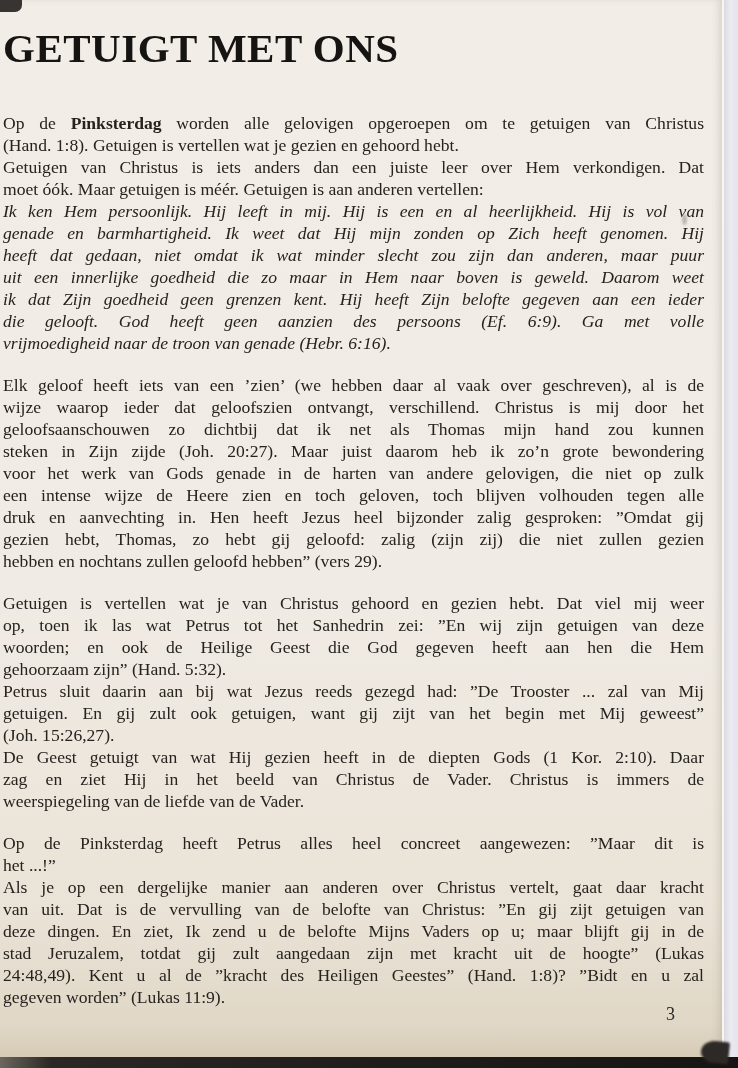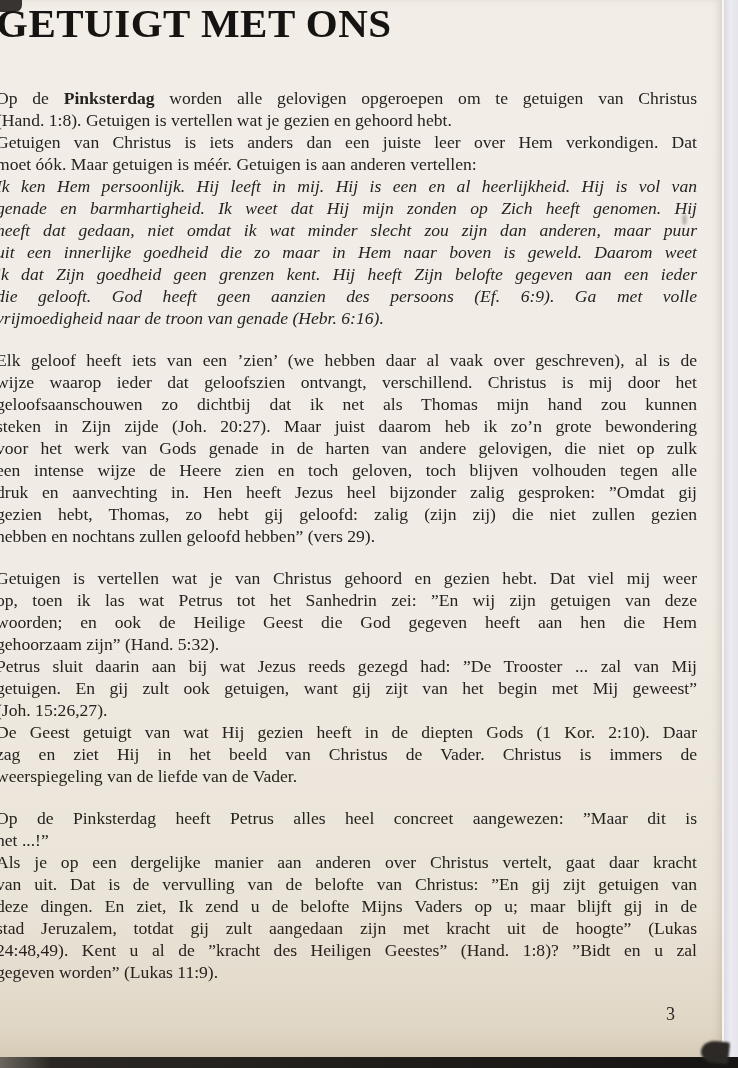--- a/index.html
+++ b/index.html
@@ -29,21 +29,21 @@
   }
   .corner-curl {
     position: absolute; right: 9px; bottom: 5px; width: 28px; height: 22px;
     background: #2c2926; border-radius: 60% 10% 10% 55%;
     transform: rotate(6deg); filter: blur(1.2px);
   }
   .paper-speck {
     position: absolute; left: 682px; top: 214px; width: 5px; height: 11px;
     background: #bdb8af; border-radius: 50%; filter: blur(1px);
   }
-  .content { position: absolute; top: 0; left: 5px; width: 620px; }
+  .content { position: absolute; top: 0; left: 12px; width: 620px; padding-top: 25px; }
   .doc-title {
     margin: 0 0 41px -9px;
     font-size: 41px; line-height: 46px; font-weight: 700;
     letter-spacing: 0.5px; color: #161412; white-space: nowrap;
   }
   .text-column {
     width: 701px; margin-left: -9px;
     color: #26231f; font-size: 17.6px; line-height: 22px;
   }
   .para + .para { margin-top: 20px; }

